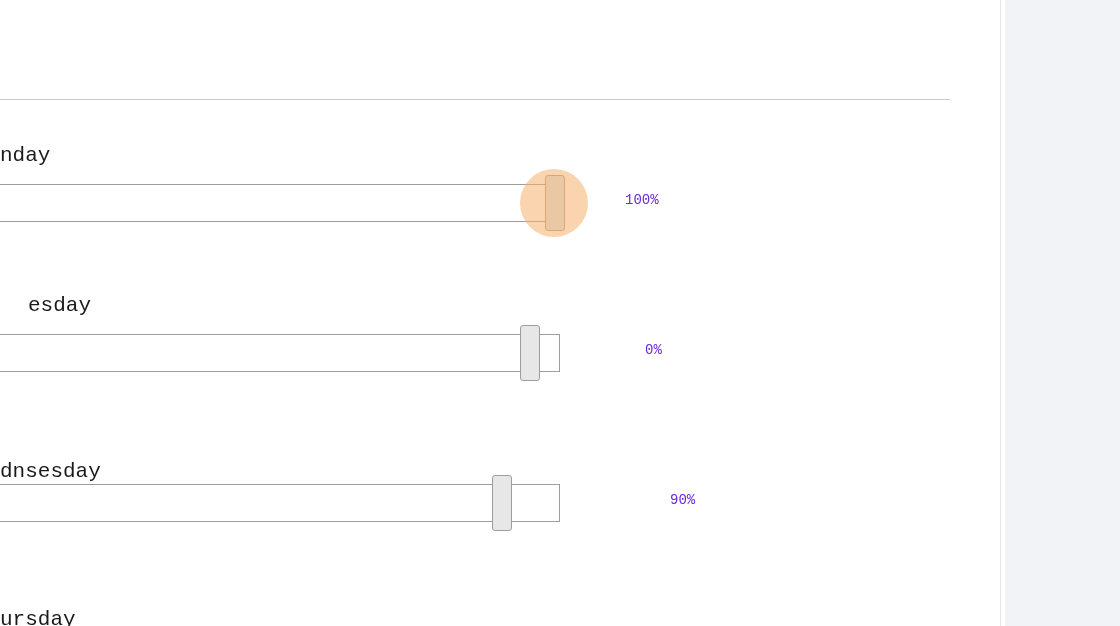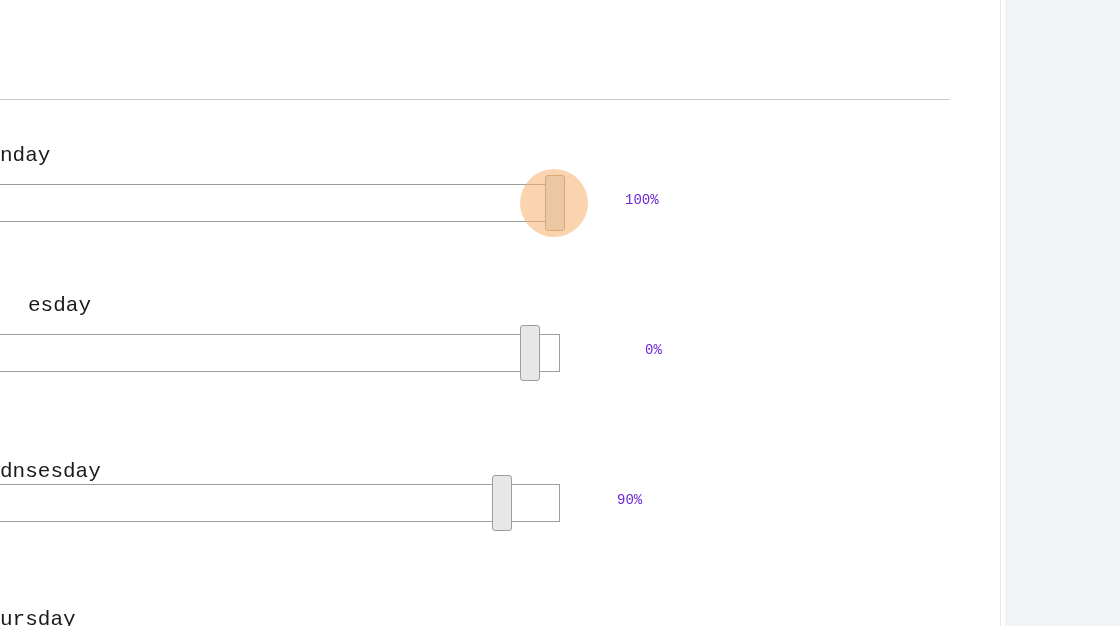--- a/index.html
+++ b/index.html
@@ -113,21 +113,21 @@
     <div class="slider-label" style="top:0;padding-left:28px;">esday</div>
     <div class="slider-track" style="top:40px;"></div>
     <div class="slider-thumb" style="top:31px; left:520px;"></div>
     <div class="slider-value" style="top:48px; left:645px;">0%</div>
   </div>
 
   <div class="slider-row" style="top:444px;">
     <div class="slider-label" style="top:16px;">dnsesday</div>
     <div class="slider-track" style="top:40px;"></div>
     <div class="slider-thumb" style="top:31px; left:492px;"></div>
-    <div class="slider-value" style="top:48px; left:617px;">90%</div>
+    <div class="slider-value" style="top:48px; left:670px;">90%</div>
   </div>
 
   <div class="slider-row" style="top:594px;">
     <div class="slider-label" style="top:14px;">ursday</div>
   </div>
 </div>
 
 <div class="content-divider"></div>
 <div class="right-panel"></div>
 

